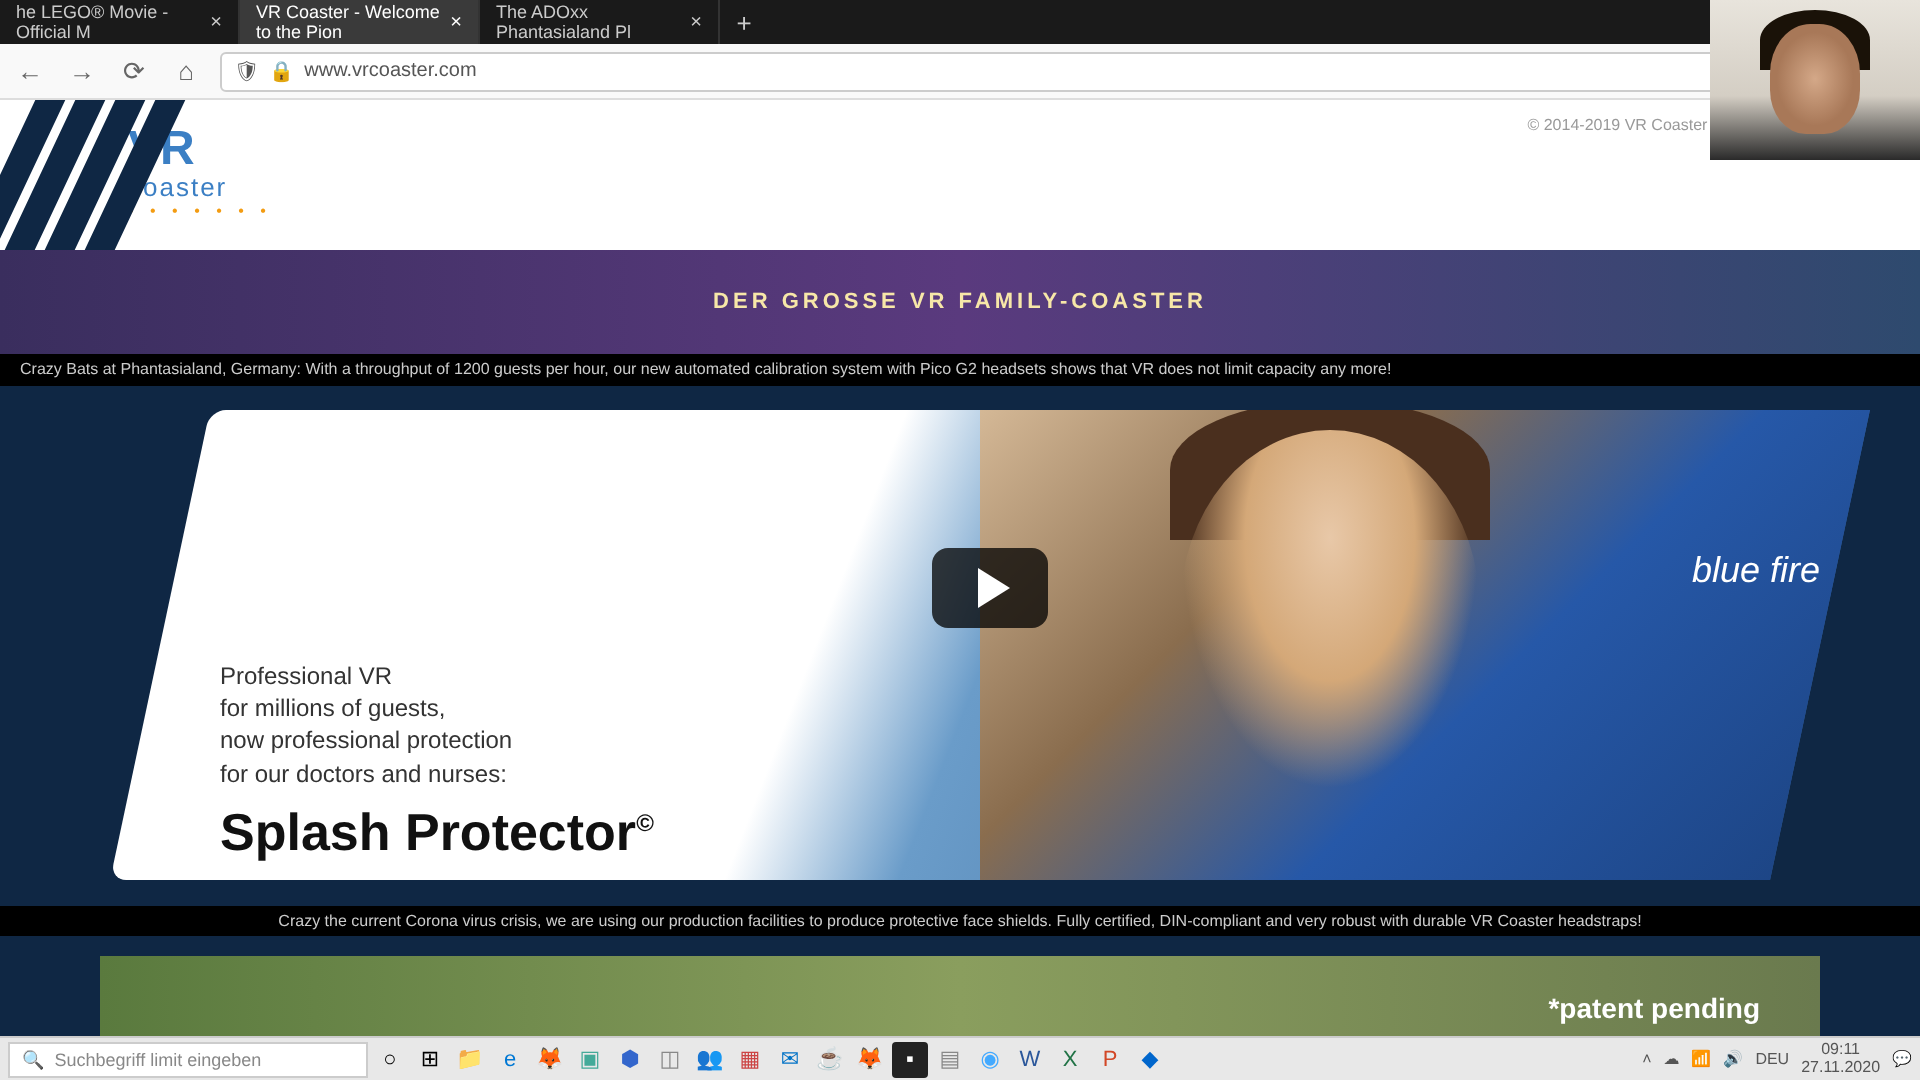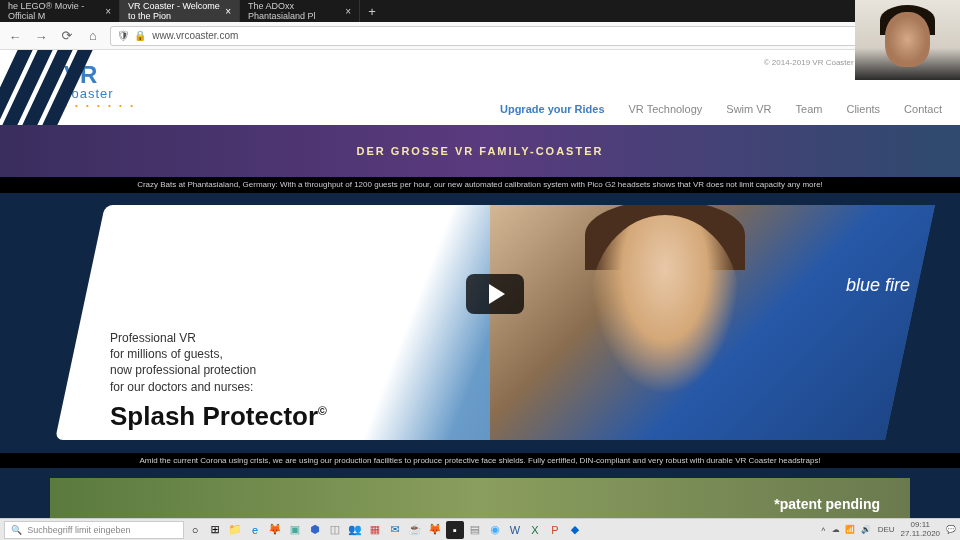--- a/index.html
+++ b/index.html
@@ -21,21 +21,21 @@
 .logo-text{font-size:24px;font-weight:bold;line-height:0.85}
 .logo-vr{color:#3b7fc4}
 .logo-coaster{color:#3b7fc4;font-size:13px;font-weight:400;letter-spacing:1px}
 .logo-dots{color:#f39c12;letter-spacing:3px;font-size:8px}
 .copyright{position:absolute;right:14px;top:8px;font-size:8px;color:#999}
 .mainnav{position:absolute;right:18px;bottom:10px;display:flex;gap:24px;font-size:11px}
 .mainnav a{color:#888;text-decoration:none;cursor:pointer}
 .mainnav a.active{color:#3b7fc4;font-weight:bold}
 .banner1{height:52px;background:linear-gradient(90deg,#3a2e5e,#5a3a7e,#2e4a6e);position:relative;overflow:hidden;display:flex;align-items:center;justify-content:center}
 .banner1-text{color:#f7e7a8;font-size:11px;letter-spacing:2px;font-weight:bold}
-.caption1{background:#000;color:#ccc;font-size:8px;text-align:center;padding:3px 10px;line-height:1.3}
+.caption1{background:#000;color:#ccc;font-size:8px;padding:3px 10px;line-height:1.3}
 .section{height:260px;background:#0f2744;padding:12px 50px;position:relative}
 .card{background:linear-gradient(100deg,#fff 0%,#fff 40%,#6a9cc9 50%,#2e5a8e 100%);height:235px;border-radius:8px 0 0 8px;transform:skewX(-12deg);margin-left:30px;position:relative;overflow:hidden}
 .card-inner{transform:skewX(12deg);padding:30px 0 0 30px;position:relative;height:100%}
 .card-image{position:absolute;right:-60px;top:0;width:480px;height:235px;transform:skewX(12deg);background:linear-gradient(135deg,#d4b896 0%,#8a6d4e 30%,#2658a8 55%,#1a3f7a 100%)}
 .face{position:absolute;left:100px;top:10px;width:150px;height:180px;background:radial-gradient(ellipse at 50% 30%,#e8c8a8 0%,#d4a878 40%,transparent 70%);border-radius:50% 50% 40% 40%}
 .hair{position:absolute;left:95px;top:-5px;width:160px;height:70px;background:#4a2f1e;border-radius:50% 50% 0 0}
 .bluefire{position:absolute;right:60px;top:70px;color:#fff;font-size:18px;font-style:italic;font-weight:300}
 .playbtn{position:absolute;left:50%;top:38%;transform:translate(-50%,-50%);width:58px;height:40px;background:rgba(0,0,0,0.75);border-radius:8px;display:flex;align-items:center;justify-content:center;cursor:pointer;z-index:5}
 .playbtn::after{content:"";border-left:16px solid #fff;border-top:10px solid transparent;border-bottom:10px solid transparent;margin-left:3px}
 .card-text{position:relative;z-index:2;color:#333;font-size:12px;line-height:1.35;margin-top:95px}
@@ -95,28 +95,20 @@
       <svg viewBox="0 0 95 75">
           <path d="M-20,80 L20,-5 L35,-5 L-5,80 Z M0,80 L40,-5 L55,-5 L15,80 Z M20,80 L60,-5 L75,-5 L35,80 Z M40,80 L80,-5 L95,-5 L55,80 Z" fill="#0f2744"></path>
         </svg>
     </div>
     <div class="logo">
       <div class="logo-text"><span class="logo-vr">VR</span></div>
       <div class="logo-coaster">coaster</div>
       <div class="logo-dots">• • • • • • •</div>
     </div>
     <div class="copyright">© 2014-2019 VR Coaster GmbH &amp; Co. KG | Imprint</div>
-    <div class="mainnav">
-      <a class="active">Upgrade your Rides</a>
-      <a>VR Technology</a>
-      <a>Swim VR</a>
-      <a>Team</a>
-      <a>Clients</a>
-      <a>Contact</a>
-    </div>
   </div>
 
   <div class="banner1">
     <span class="banner1-text">DER GROSSE  VR  FAMILY-COASTER</span>
   </div>
   <div class="caption1">Crazy Bats at Phantasialand, Germany: With a throughput of 1200 guests per hour, our new automated calibration system with Pico G2 headsets shows that VR does not limit capacity any more!</div>
 
   <div class="section">
     <div class="card">
       <div class="card-image">
@@ -129,21 +121,21 @@
         <div class="card-text">
           <div>Professional VR</div>
           <div>for millions of guests,</div>
           <div>now professional protection</div>
           <div>for our doctors and nurses:</div>
           <div class="card-title"><span>Splash Protector</span><span class="copyright-mark">©</span></div>
         </div>
       </div>
     </div>
   </div>
-  <div class="caption2">Amid the current Corona using crisis, we are using our production facilities to produce protective face shields. Fully certified, DIN-compliant and very robust with durable VR Coaster headstraps!</div>
+  <div class="caption2">Crazy the current Corona virus crisis, we are using our production facilities to produce protective face shields. Fully certified, DIN-compliant and very robust with durable VR Coaster headstraps!</div>
 
   <div class="banner2">
     <div class="patent">*patent pending</div>
   </div>
 </div>
 
 <div class="webcam">
   <div class="webcam-hair"></div>
   <div class="webcam-face"></div>
 </div>

